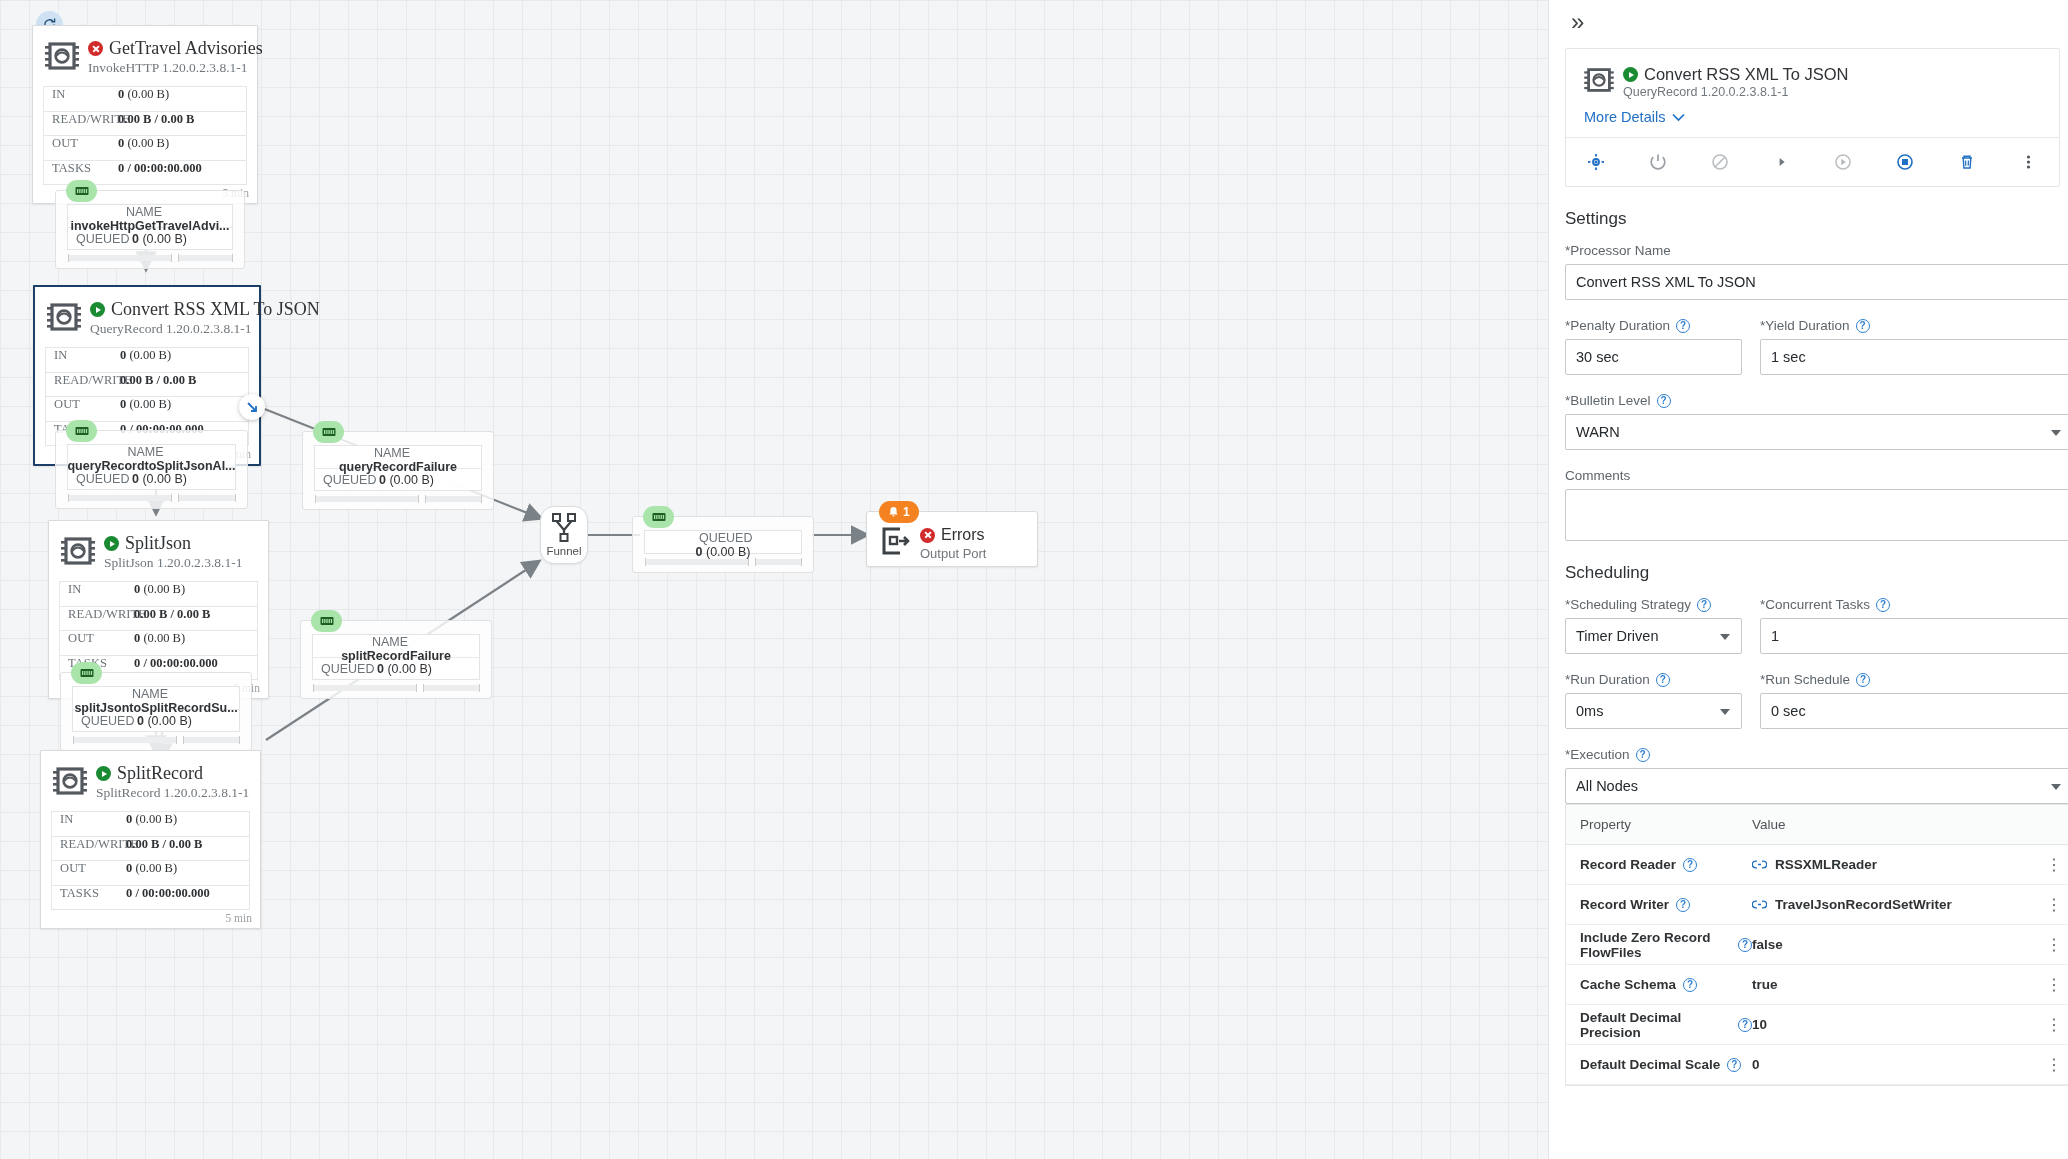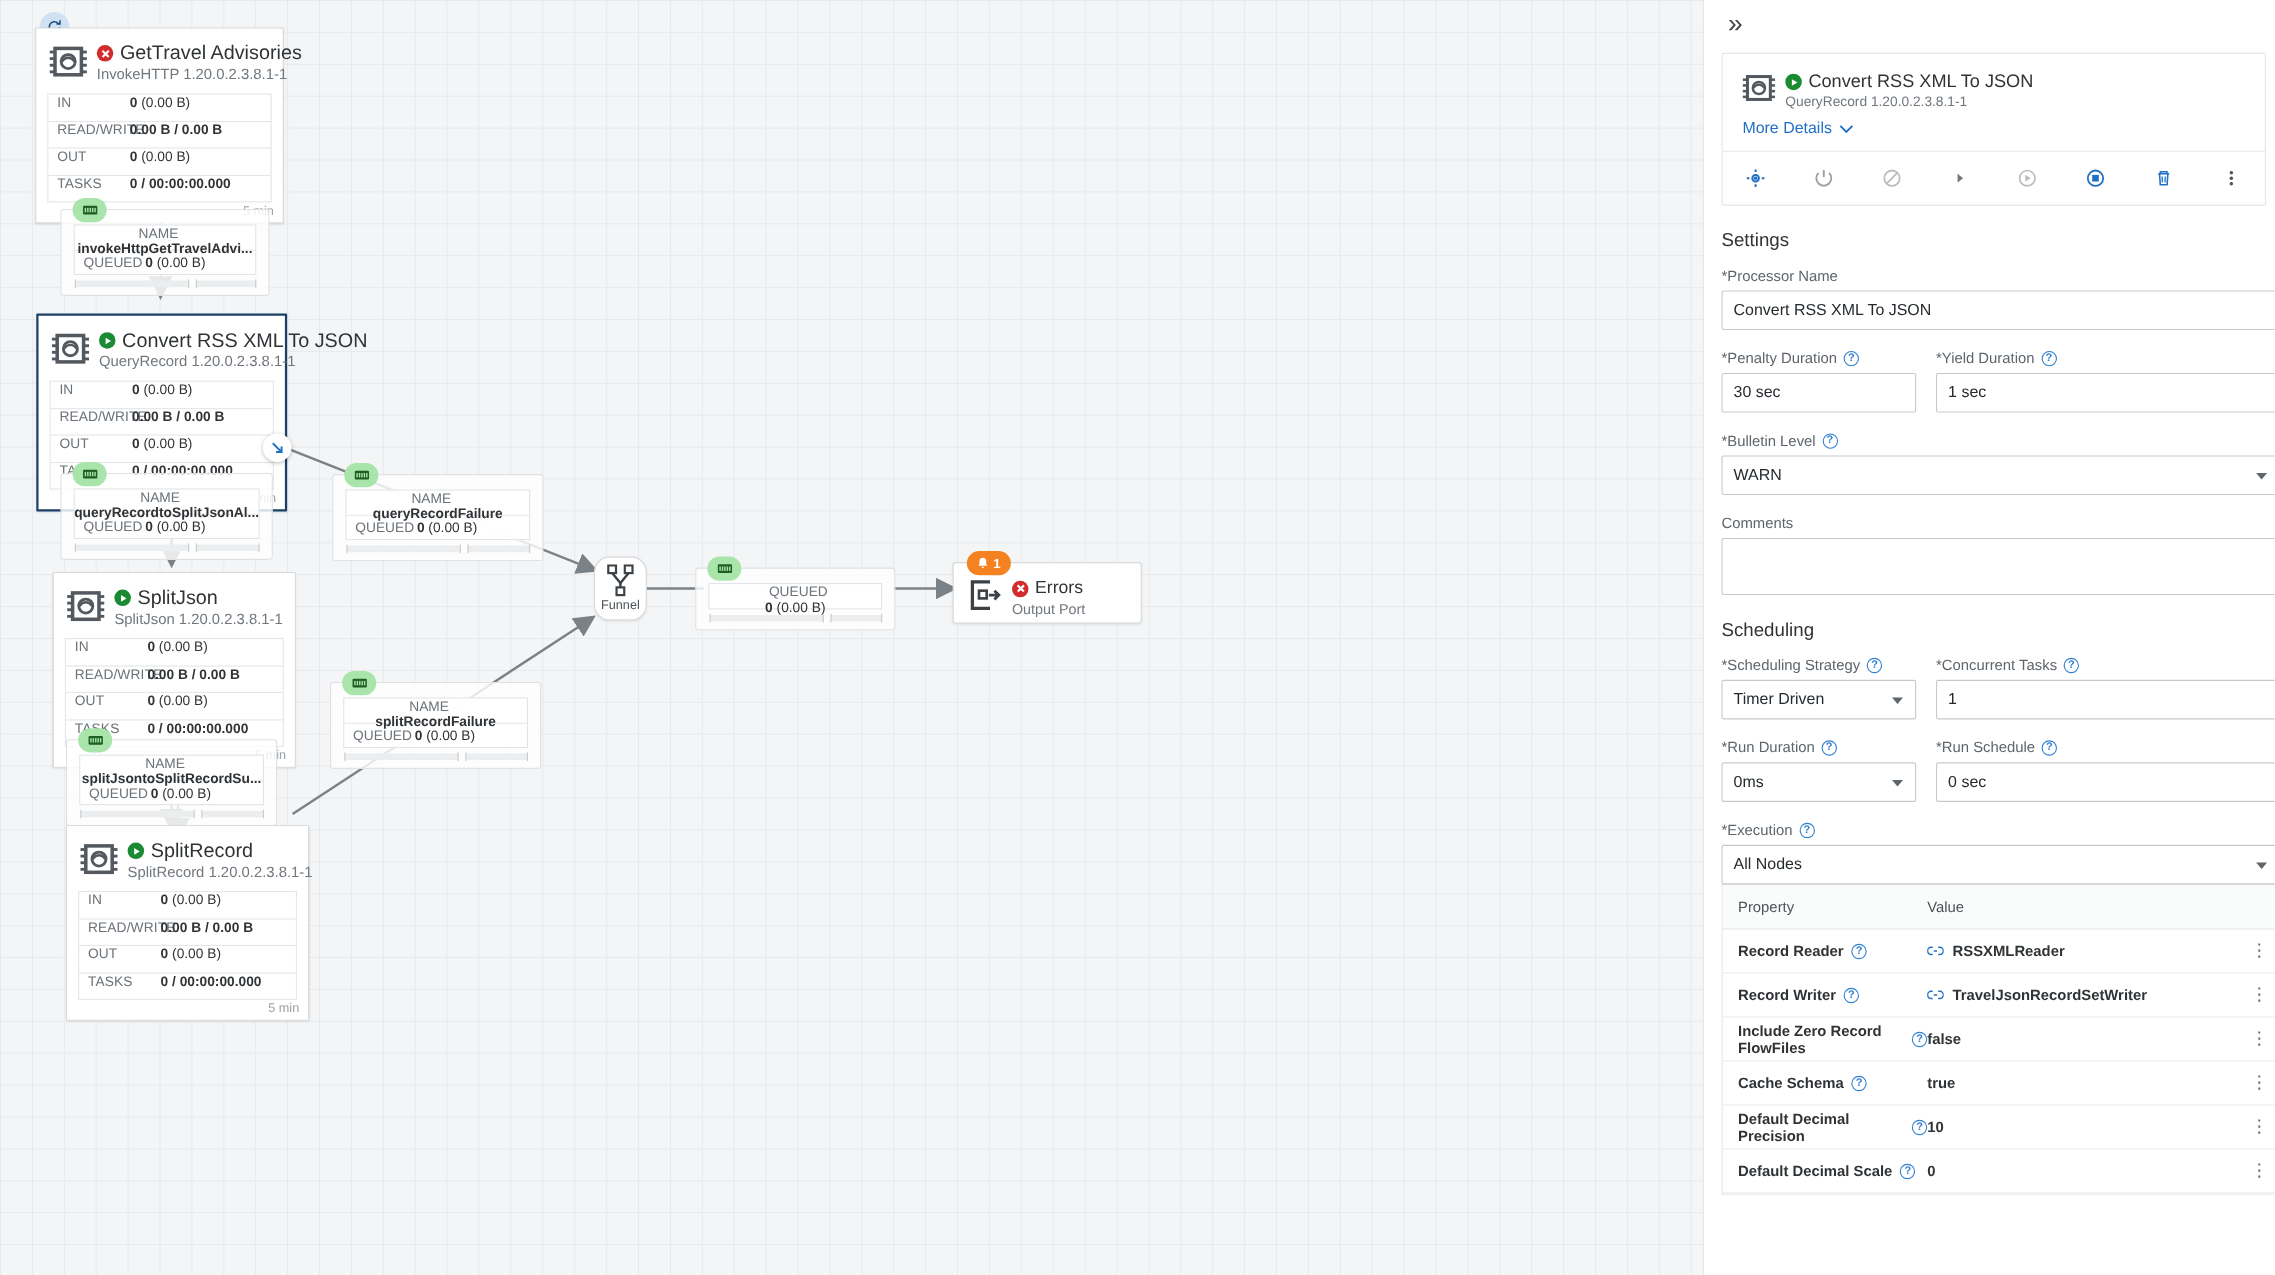--- a/index.html
+++ b/index.html
@@ -19,21 +19,21 @@
       linear-gradient(to right, #e7e9ea 1px, transparent 1px),
       linear-gradient(to bottom, #e7e9ea 1px, transparent 1px);
     background-size: 29px 29px;
     overflow: hidden;
   }
   #edges { position: absolute; left: 0; top: 0; width: 1548px; height: 1159px; pointer-events: none; }
 
   
   .proc {
     position: absolute; background: #fff; border: 1px solid #d8dadc;
-    border-radius: 1px; box-shadow: 0 1px 2px rgba(0,0,0,.08);
+    border-radius: 1px; box-shadow: 0 1px 2px rgba(0,0,0,.08); font-family: Liberation Serif, serif;
   }
   .proc.selected { border: 2px solid #1b3f66; }
   .proc-head { display: flex; align-items: flex-start; padding: 12px 12px 6px 12px; }
   .proc-icon { width: 34px; height: 30px; flex: 0 0 34px; margin-right: 9px; margin-top: 3px; }
   .proc-titles { display: flex; flex-direction: column; min-width: 0; }
   .proc-title-row { display: flex; align-items: center; gap: 6px; }
   .proc-name { font-size: 18px; color: #303336; white-space: nowrap; }
   .proc-type { font-size: 13.5px; color: #70777d; white-space: nowrap; margin-top: 1px; }
   .stat-table { margin: 4px 10px 0 10px; border: 1px solid #e4e6e7; border-top: none; }
   .stat-row { display: flex; border-top: 1px solid #e4e6e7; height: 24.5px; align-items: flex-start; }
@@ -494,21 +494,21 @@
             <span class="conn-k">QUEUED</span>
             <span class="conn-v"><b>0</b> (0.00 B)</span>
           </div>
       </div>
       <div class="conn-bars">
           <div class="conn-bar a"></div>
           <div class="conn-bar b"></div>
         </div>
     </div>
 
-    <div class="proc" style="left:60px; top:750px; width:221px;">
+    <div class="proc" style="left:40px; top:750px; width:221px;">
       <div class="proc-head">
         <svg class="proc-icon" viewBox="0 0 34 30">
           <rect x="5" y="3" width="24" height="24" fill="none" stroke="#53595e" stroke-width="3.2"></rect>
           <circle cx="17" cy="15" r="6.4" fill="none" stroke="#53595e" stroke-width="2.6"></circle>
           <path d="M11,15 q6,-7 12,0" stroke="#53595e" stroke-width="2.2" fill="none"></path>
           <g fill="#53595e">
               <rect x="0" y="5" width="5" height="2.6"></rect>
               <rect x="0" y="11" width="5" height="2.6"></rect>
               <rect x="0" y="17" width="5" height="2.6"></rect>
               <rect x="0" y="23" width="5" height="2.6"></rect>

